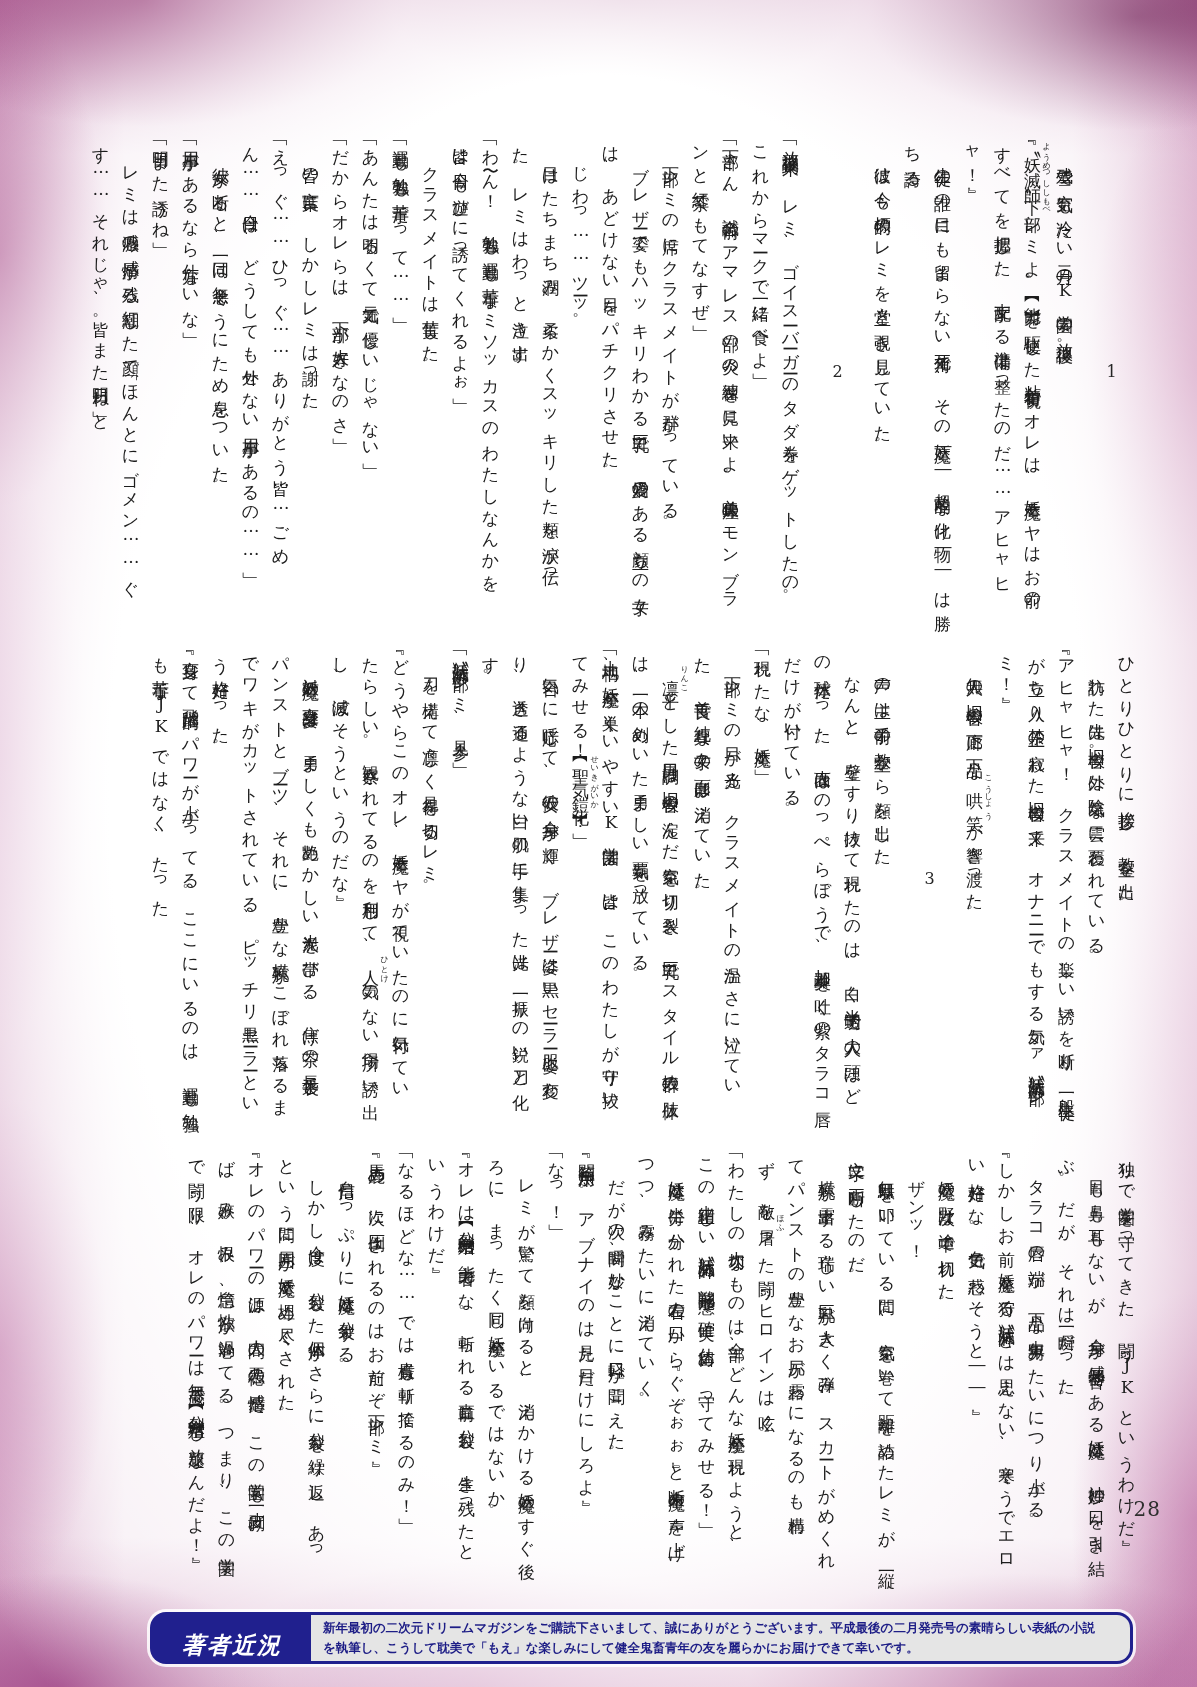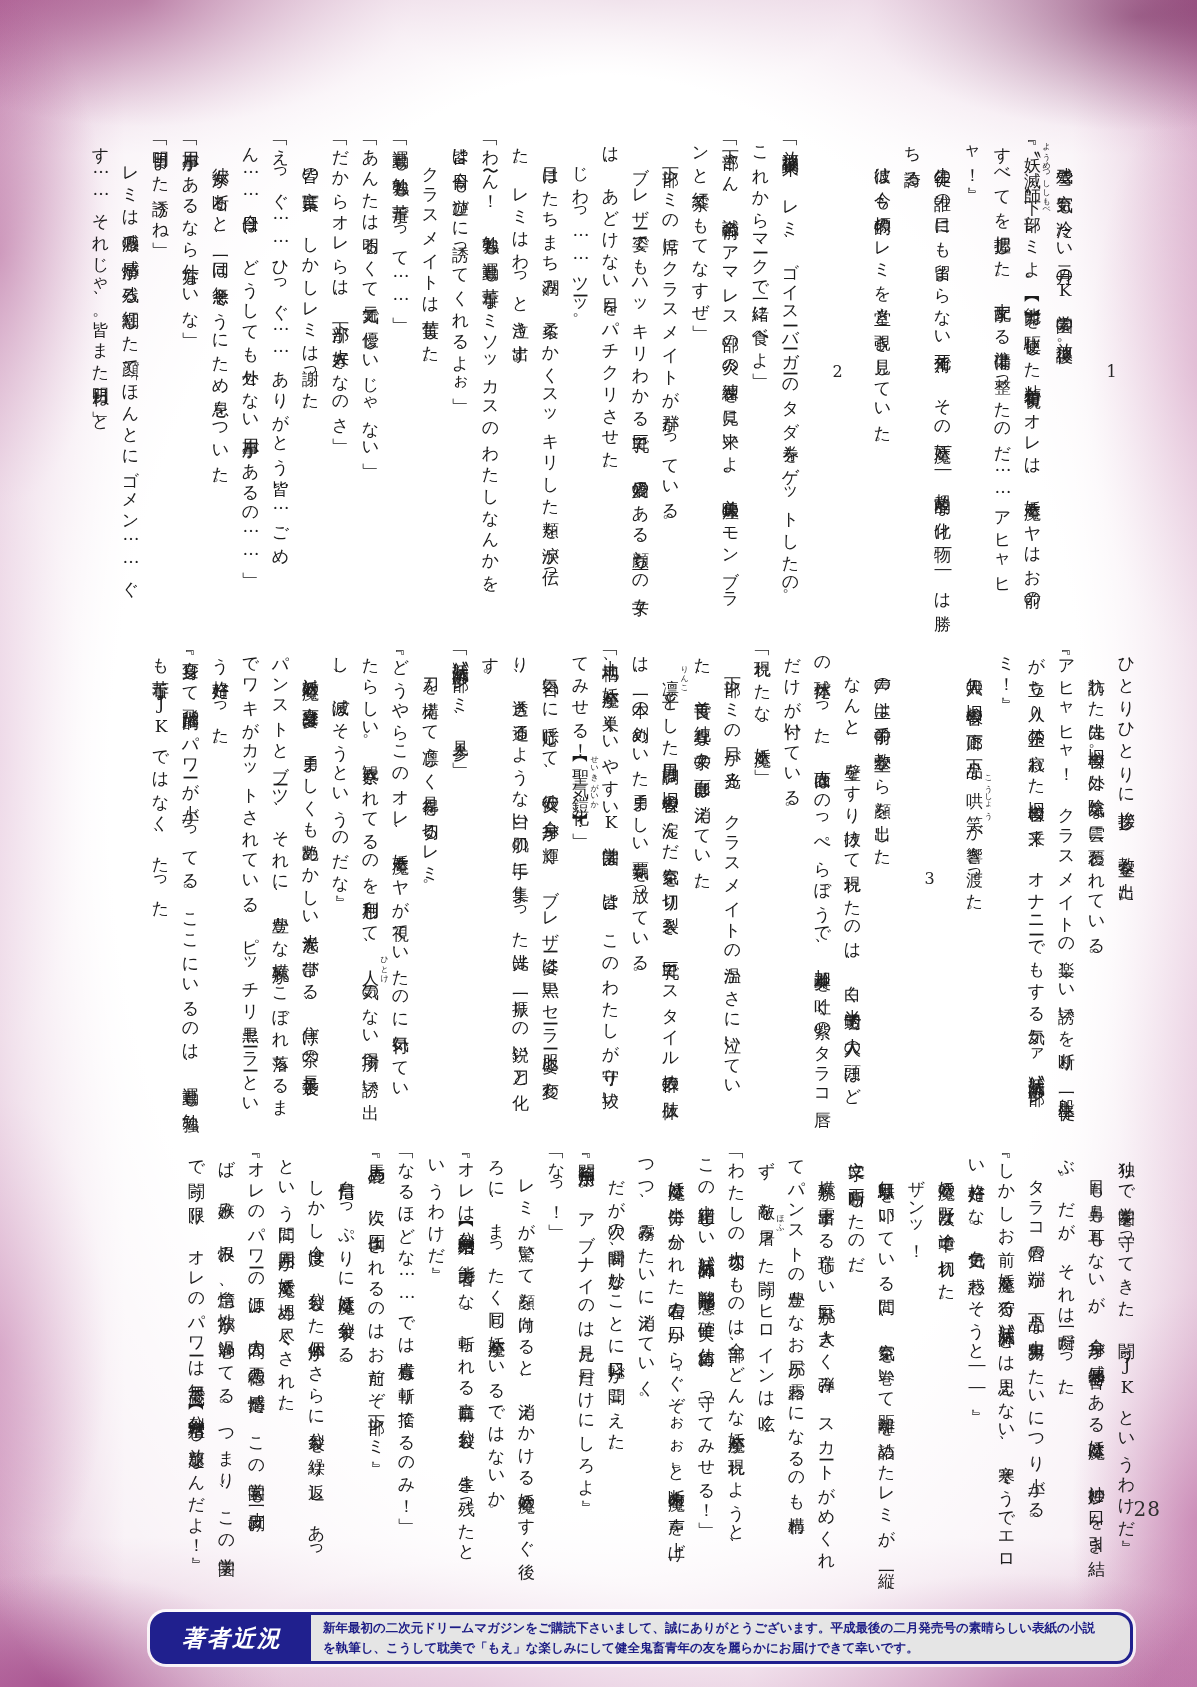--- a/index.html
+++ b/index.html
@@ -46,21 +46,21 @@
   ruby{ruby-position:over;}
   rt{font-size:8px;letter-spacing:0;text-orientation:upright;}
   .page-number{
     position:absolute;top:1497px;right:36px;
     font-size:20px;color:#2e2e2e;letter-spacing:1px;
   }
   .footer-bar{
     position:absolute;left:150px;top:1612px;width:983px;height:52px;
     background:#20208e;border-radius:16px;
     box-shadow:0 0 0 3px rgba(255,255,255,.85);
-    display:flex;align-items:center;padding:3px;box-sizing:border-box;
+    display:flex;align-items:flex-end;padding:3px;box-sizing:border-box;
   }
   .footer-label{
     flex:0 0 158px;display:flex;align-items:center;justify-content:center;
     color:#ffffff;font-family:"Liberation Sans", sans-serif;
     font-weight:bold;font-style:italic;font-size:23px;letter-spacing:2px;
   }
   .footer-message{
     flex:1 1 auto;background:#e5e5e5;border-radius:0 13px 13px 0;
     color:#1d1d86;font-family:"Liberation Sans", sans-serif;
     font-weight:bold;font-size:12.5px;line-height:1.55;

